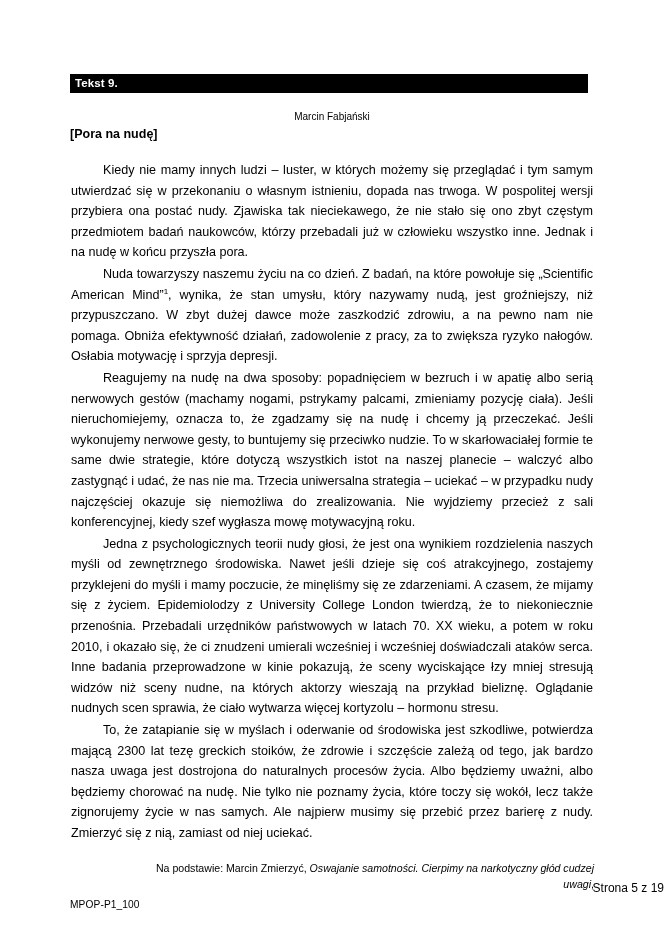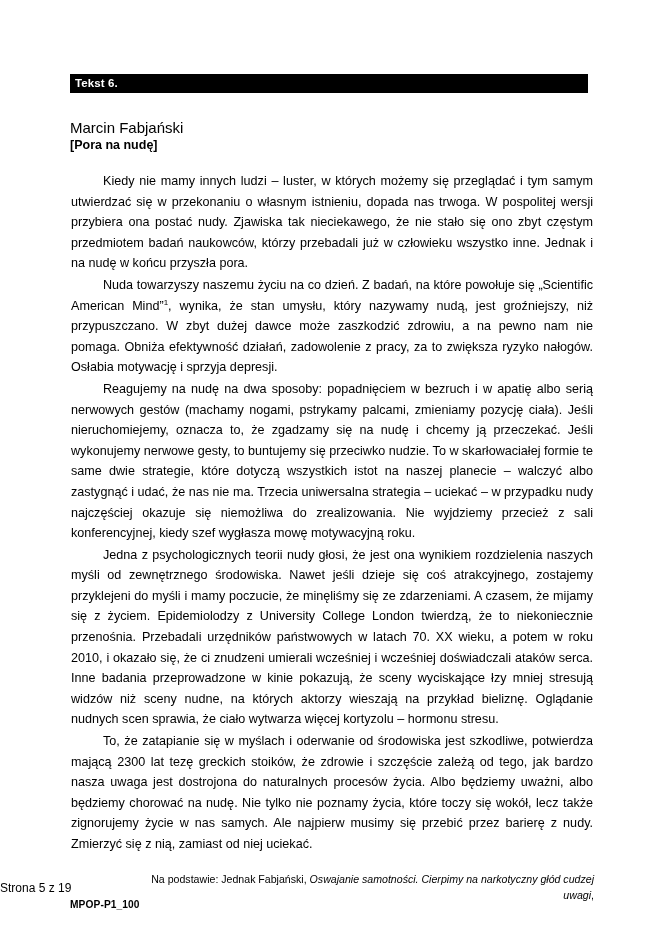--- a/index.html
+++ b/index.html
@@ -39,23 +39,24 @@
     font-size: 11.5px;
     font-weight: bold;
     line-height: 19px;
     padding-left: 5px;
     box-sizing: border-box;
     letter-spacing: 0.1px;
   }
 
   
   .author {
-    margin-top: 26px;
-    font-size: 15px;
+    margin-top: 15px;
+    font-size: 10px;
     line-height: 17px;
+    text-align: center;
   }
   .work-title {
     font-size: 12.5px;
     font-weight: bold;
     line-height: 17px;
     margin-top: 1px;
   }
 
   
   .body-text {
@@ -86,63 +87,63 @@
   .source em {
     font-style: italic;
   }
 
   
   .footer-page {
     position: absolute;
     left: 0;
     right: 0;
     top: 880px;
-    text-align: left;
+    text-align: right;
     font-size: 12px;
     line-height: 16px;
   }
   .footer-code {
     position: absolute;
     left: 70px;
     top: 898px;
     font-size: 10.2px;
-    font-weight: bold;
+    font-weight: normal;
     line-height: 14px;
     letter-spacing: 0.1px;
   }
 </style>
 </head>
 <body>
 
 <div class="page">
 
   <div class="content">
 
-    <div class="section-bar">Tekst 6.</div>
+    <div class="section-bar">Tekst 9.</div>
 
     <div class="author">Marcin Fabjański</div>
 
     <div class="work-title">[Pora na nudę]</div>
 
     <div class="body-text">
 
       <p>Kiedy nie mamy innych ludzi – luster, w których możemy się przeglądać i tym samym utwierdzać się w przekonaniu o własnym istnieniu, dopada nas trwoga. W pospolitej wersji przybiera ona postać nudy. Zjawiska tak nieciekawego, że nie stało się ono zbyt częstym przedmiotem badań naukowców, którzy przebadali już w człowieku wszystko inne. Jednak i na nudę w końcu przyszła pora.</p>
 
 
       <p><span>Nuda towarzyszy naszemu życiu na co dzień. Z badań, na które powołuje się „Scientific American Mind”</span><sup class="fn-ref">1</sup><span>, wynika, że stan umysłu, który nazywamy nudą, jest groźniejszy, niż przypuszczano. W zbyt dużej dawce może zaszkodzić zdrowiu, a na pewno nam nie pomaga. Obniża efektywność działań, zadowolenie z pracy, za to zwiększa ryzyko nałogów. Osłabia motywację i sprzyja depresji.</span></p>
 
       <p>Reagujemy na nudę na dwa sposoby: popadnięciem w bezruch i w apatię albo serią nerwowych gestów (machamy nogami, pstrykamy palcami, zmieniamy pozycję ciała). Jeśli nieruchomiejemy, oznacza to, że zgadzamy się na nudę i chcemy ją przeczekać. Jeśli wykonujemy nerwowe gesty, to buntujemy się przeciwko nudzie. To w skarłowaciałej formie te same dwie strategie, które dotyczą wszystkich istot na naszej planecie – walczyć albo zastygnąć i udać, że nas nie ma. Trzecia uniwersalna strategia – uciekać – w przypadku nudy najczęściej okazuje się niemożliwa do zrealizowania. Nie wyjdziemy przecież z sali konferencyjnej, kiedy szef wygłasza mowę motywacyjną roku.</p>
 
       <p>Jedna z psychologicznych teorii nudy głosi, że jest ona wynikiem rozdzielenia naszych myśli od zewnętrznego środowiska. Nawet jeśli dzieje się coś atrakcyjnego, zostajemy przyklejeni do myśli i mamy poczucie, że minęliśmy się ze zdarzeniami. A czasem, że mijamy się z życiem. Epidemiolodzy z University College London twierdzą, że to niekoniecznie przenośnia. Przebadali urzędników państwowych w latach 70. XX wieku, a potem w roku 2010, i okazało się, że ci znudzeni umierali wcześniej i wcześniej doświadczali ataków serca. Inne badania przeprowadzone w kinie pokazują, że sceny wyciskające łzy mniej stresują widzów niż sceny nudne, na których aktorzy wieszają na przykład bieliznę. Oglądanie nudnych scen sprawia, że ciało wytwarza więcej kortyzolu – hormonu stresu.</p>
 
       <p>To, że zatapianie się w myślach i oderwanie od środowiska jest szkodliwe, potwierdza mającą 2300 lat tezę greckich stoików, że zdrowie i szczęście zależą od tego, jak bardzo nasza uwaga jest dostrojona do naturalnych procesów życia. Albo będziemy uważni, albo będziemy chorować na nudę. Nie tylko nie poznamy życia, które toczy się wokół, lecz także zignorujemy życie w nas samych. Ale najpierw musimy się przebić przez barierę z nudy. Zmierzyć się z nią, zamiast od niej uciekać.</p>
 
     </div>
 
-    <div class="source"><span>Na podstawie: Jednak Fabjański, </span><em>Oswajanie samotności. Cierpimy na narkotyczny głód cudzej uwagi</em><span>,</span><br></div>
+    <div class="source"><span>Na podstawie: Marcin Zmierzyć, </span><em>Oswajanie samotności. Cierpimy na narkotyczny głód cudzej uwagi</em><span>,</span><br></div>
 
   </div>
 
   <div class="footer-page">Strona 5 z 19</div>
 
   <div class="footer-code">MPOP-P1_100</div>
 
 </div>
 
 </body></html>

